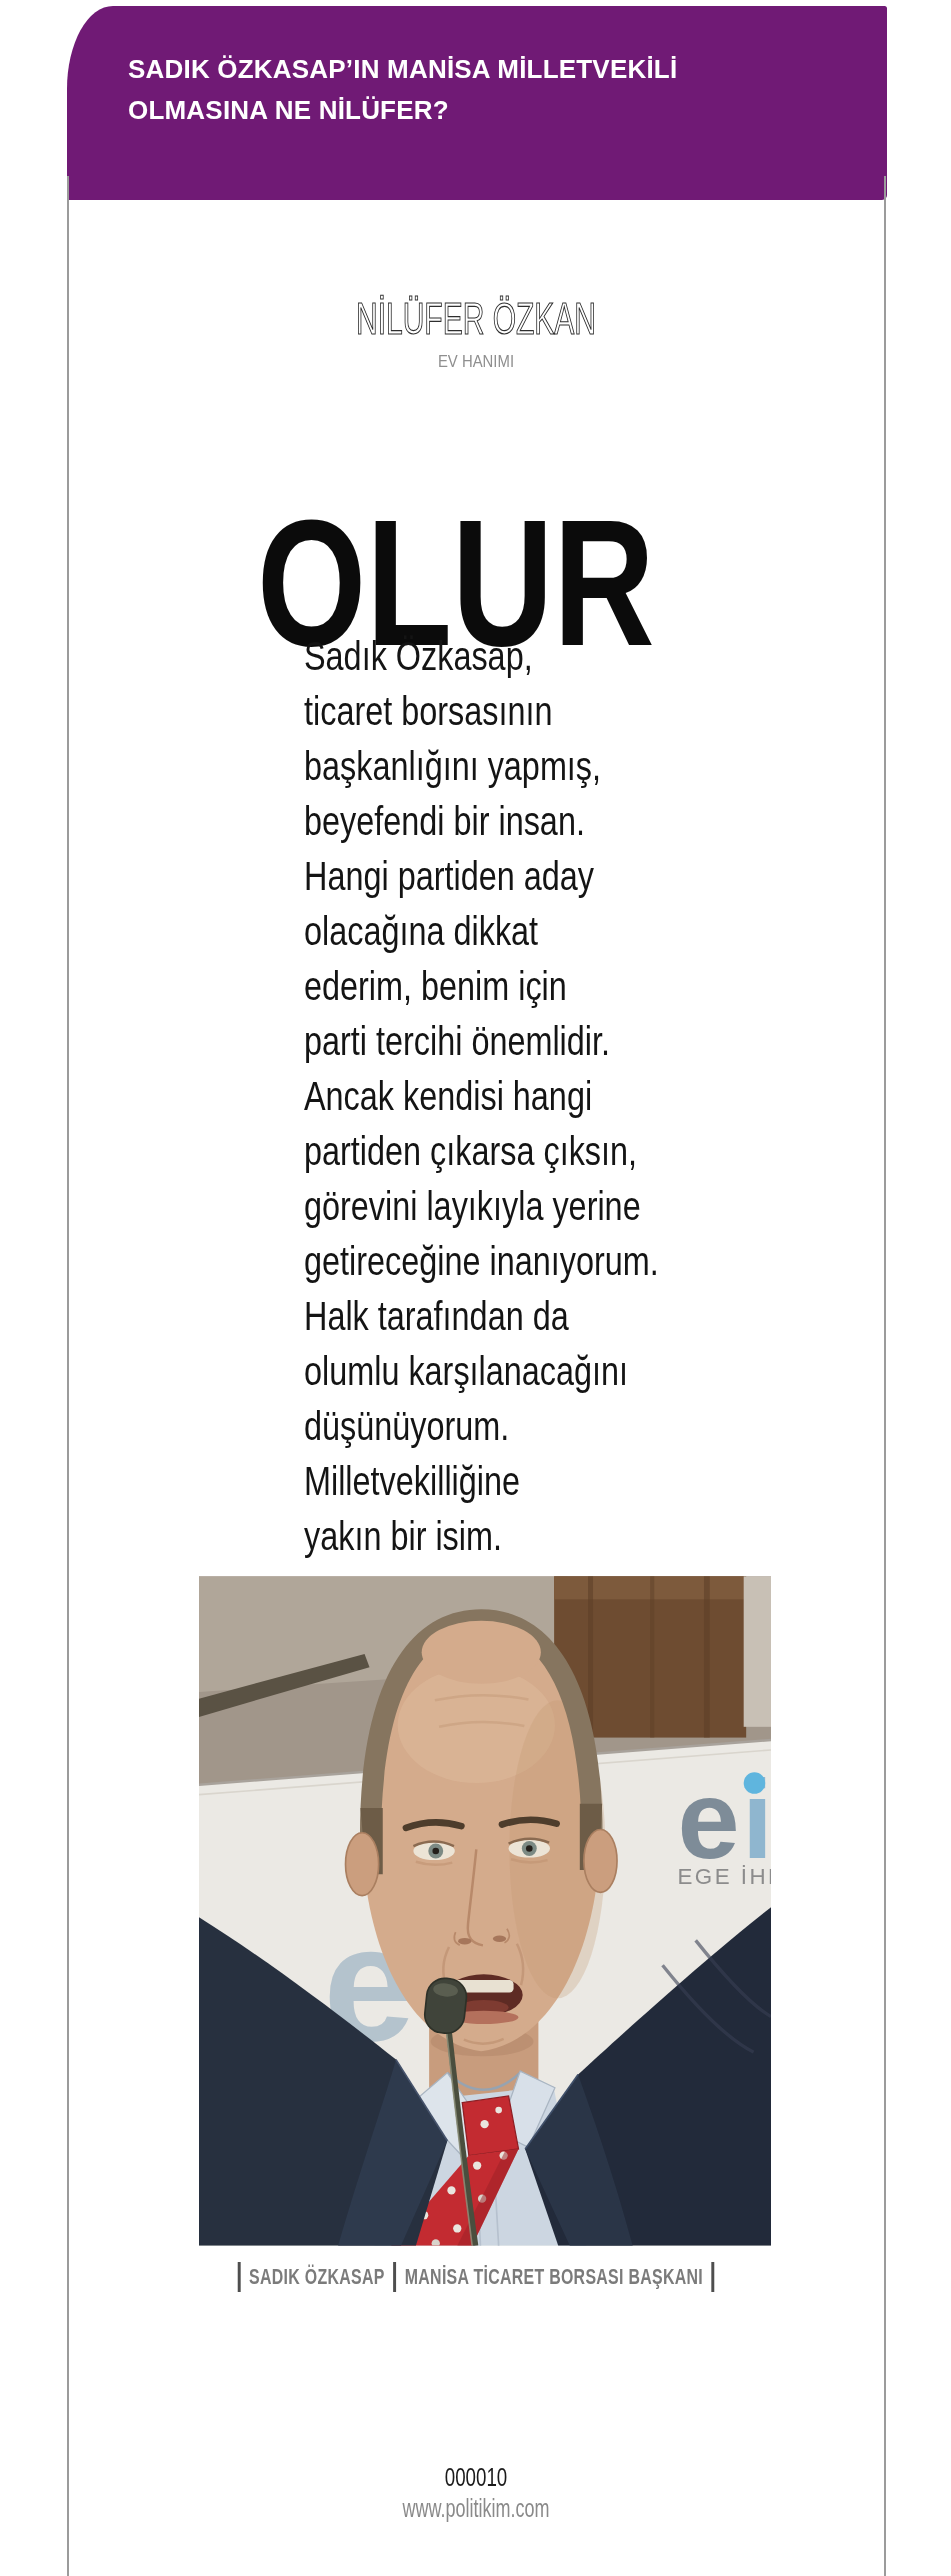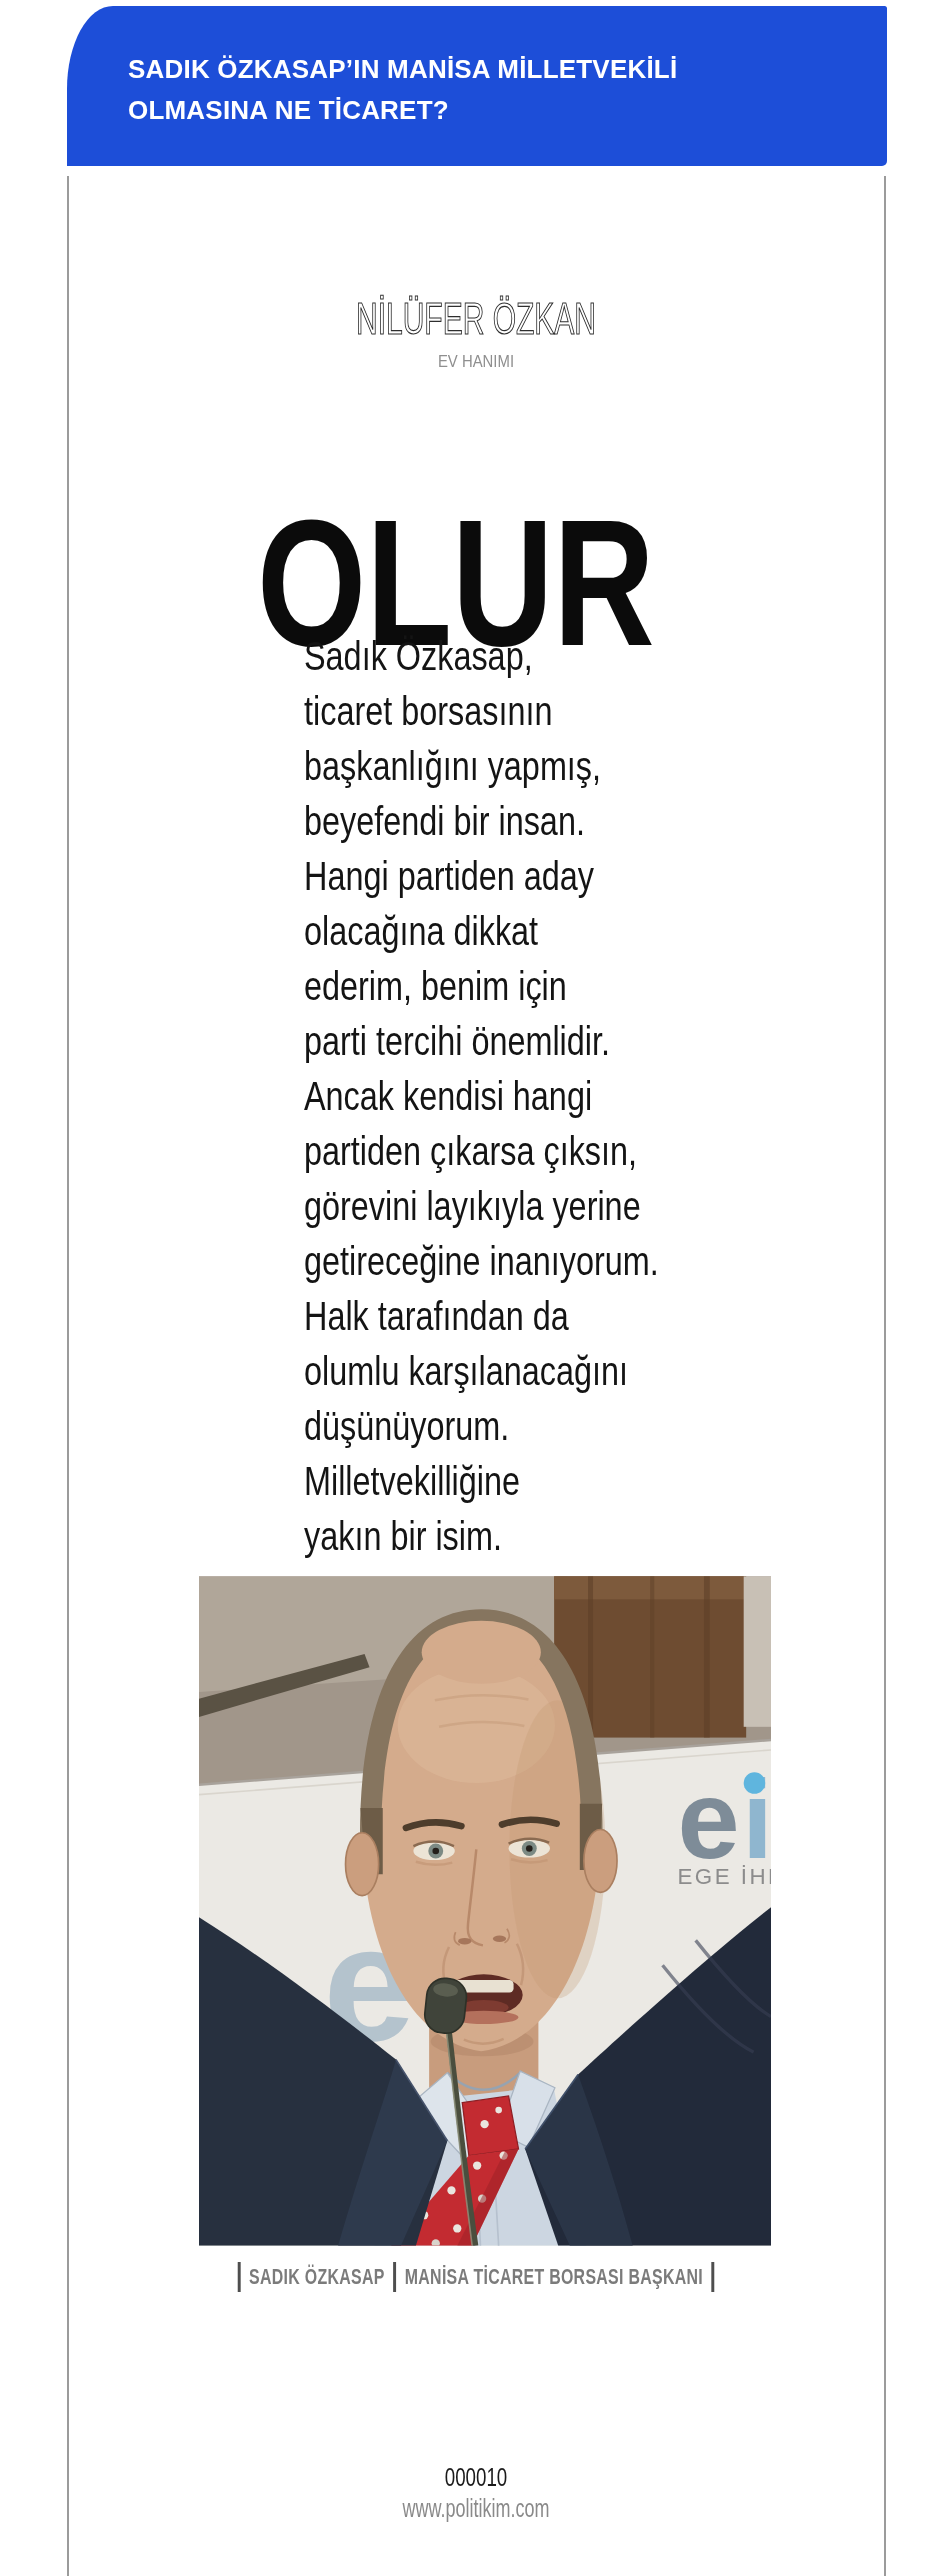--- a/index.html
+++ b/index.html
@@ -1,20 +1,20 @@
 <!DOCTYPE html>
 <html style="font-size:13.2px"><head>
 <meta charset="utf-8">
 <style>
   html,body{margin:0;padding:0;background:#ffffff;}
   body{font-family:"Liberation Sans","DejaVu Sans",sans-serif;}
   #page{position:relative;width:952px;height:2576px;background:#ffffff;overflow:hidden;}
 
   
-  .banner{position:absolute;left:67px;top:5.8px;width:820px;height:160px;background:#1d4ed8;
+  .banner{position:absolute;left:67px;top:5.8px;width:820px;height:194px;background:#701a75;
           border-top-left-radius:46px 83px;border-top-right-radius:2.5px;border-bottom-right-radius:5px;
           box-sizing:border-box;padding:43px 0 0 61px;}
   .banner .bline{color:#ffffff;font-weight:bold;font-size:26px;line-height:41px;letter-spacing:0.2px;white-space:nowrap;}
 
   
   .rule{position:absolute;top:176px;width:2.1px;height:2400px;background:#9b9b9b;}
   .rule.left{left:67px;} .rule.right{left:884px;}
 
   .centerwrap{position:absolute;left:0;width:952px;text-align:center;}
 
@@ -43,21 +43,21 @@
   .code{top:2463px;font-size:25px;line-height:28px;color:#1a1a1a;transform:scaleX(.75);transform-origin:center top;}
   .url{top:2494px;font-size:25px;line-height:28px;color:#8a8a8a;transform:scaleX(.72);transform-origin:center top;}
 </style>
 </head>
 <body>
 
 <div id="page">
 
   <div class="banner">
     <div class="bline">SADIK ÖZKASAP’IN MANİSA MİLLETVEKİLİ</div>
-    <div class="bline">OLMASINA NE TİCARET?</div>
+    <div class="bline">OLMASINA NE NİLÜFER?</div>
   </div>
 
   <div class="rule left"></div>
   <div class="rule right"></div>
 
   <svg class="namesvg" xmlns="http://www.w3.org/2000/svg" viewBox="0 0 1150 72" width="952" height="60">
     <text x="50%" y="53" text-anchor="middle" font-size="53" textLength="290" lengthAdjust="spacingAndGlyphs" fill="none" stroke="#2e2e2e" stroke-width="1.4">NİLÜFER ÖZKAN</text>
   </svg>
   <svg class="occsvg" xmlns="http://www.w3.org/2000/svg" viewBox="0 0 1150 36" width="952" height="30">
     <text x="50%" y="25" text-anchor="middle" font-size="21" textLength="92" lengthAdjust="spacingAndGlyphs" fill="#8f8f8f">EV HANIMI</text>

